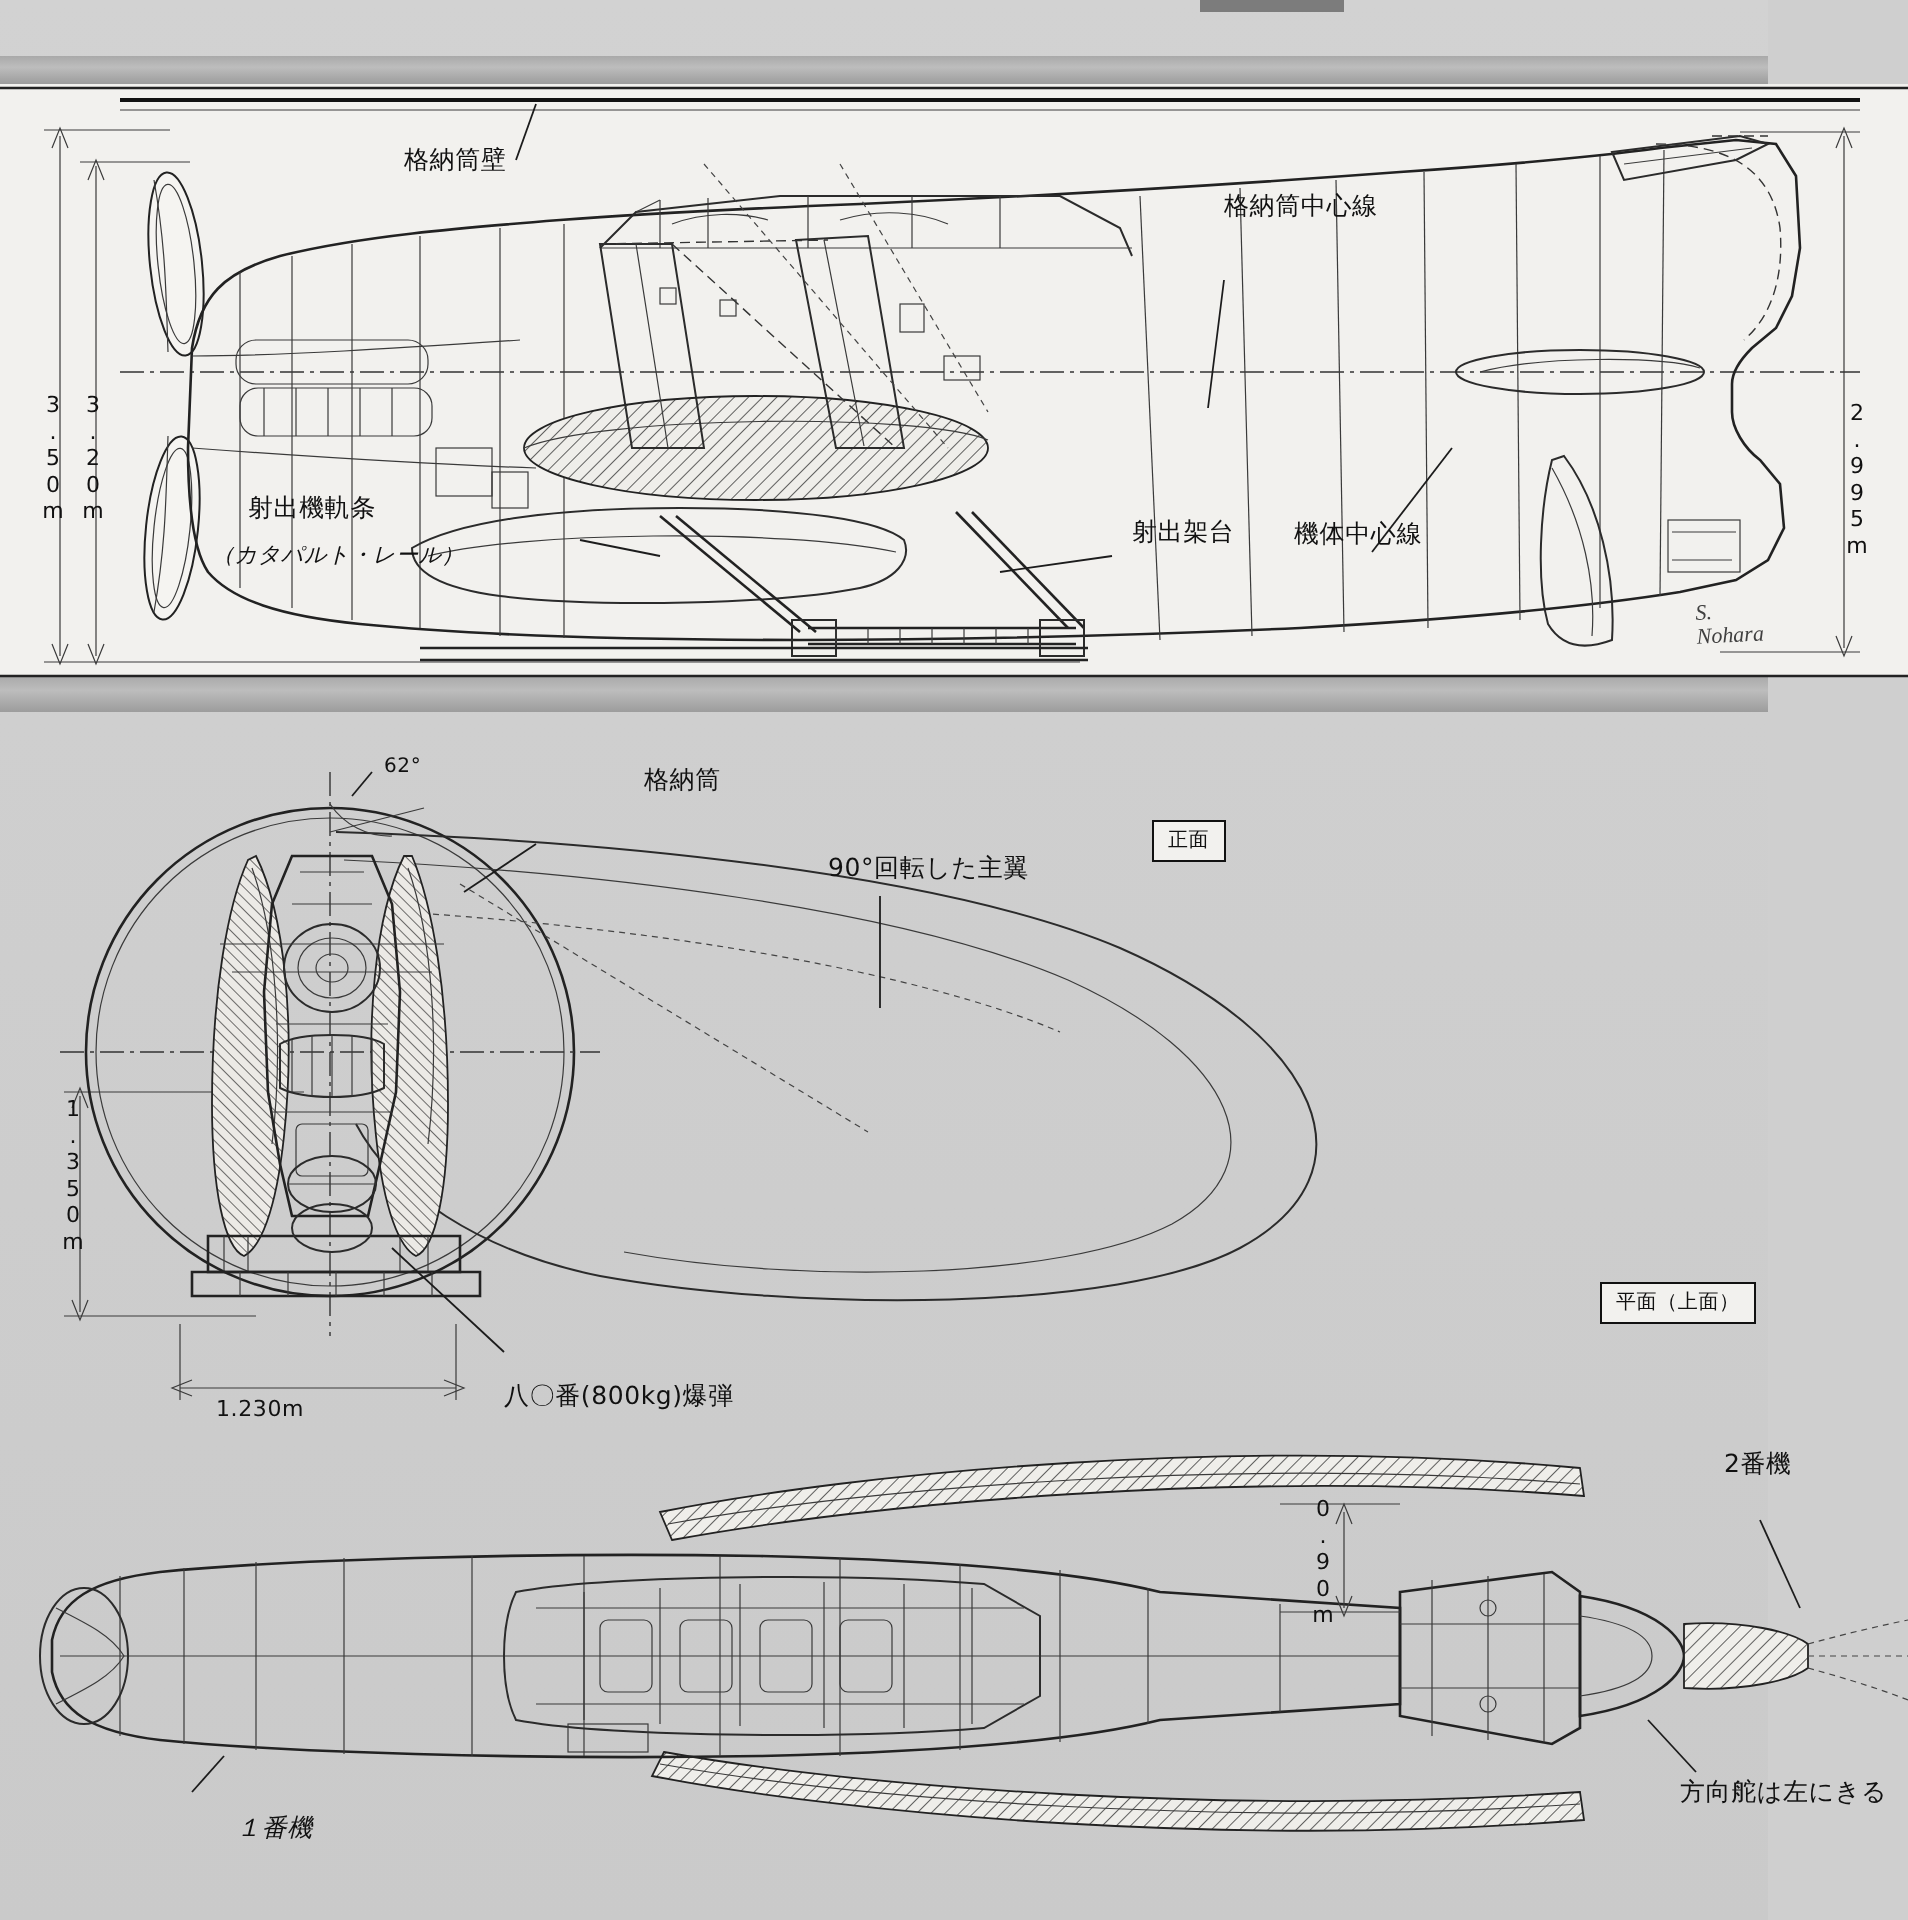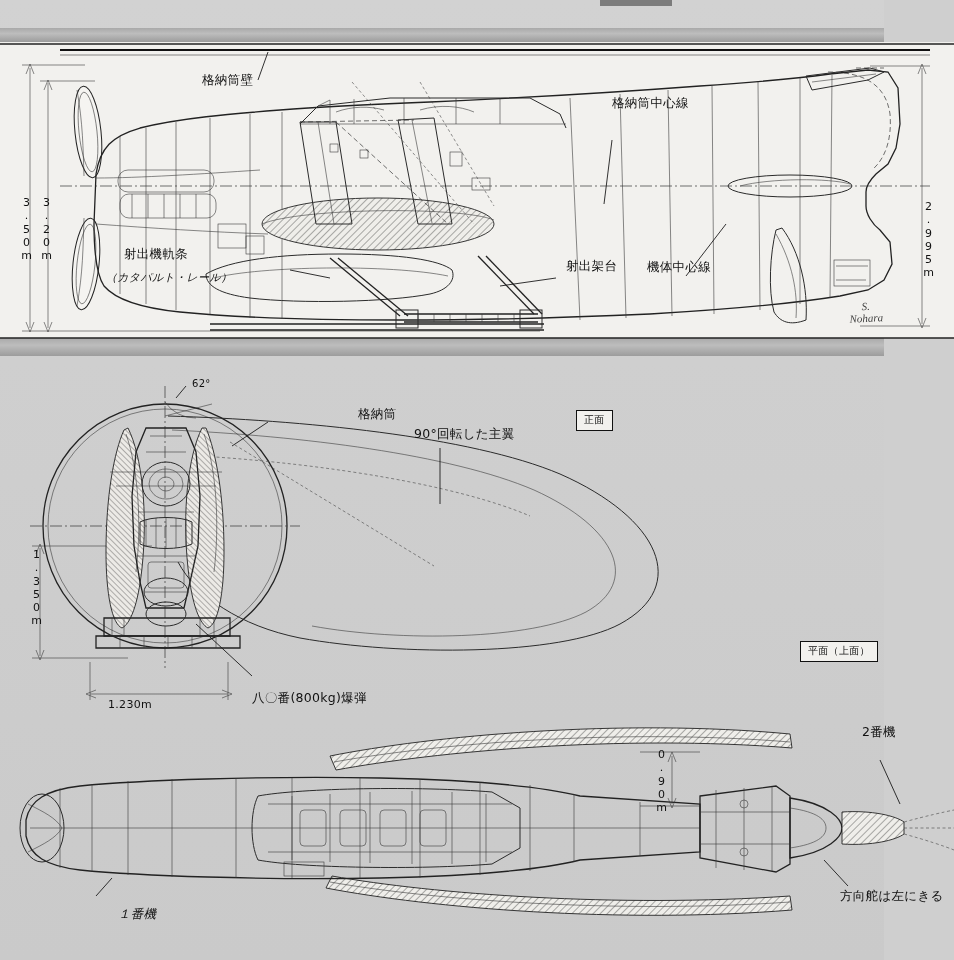--- a/index.html
+++ b/index.html
@@ -8,21 +8,20 @@
     background:#cfcfcf;
     font-family:"Liberation Sans", sans-serif;
     overflow:hidden;
     position:relative;
   }
   
   #page {
     position:absolute; left:0; top:0; width:884px; height:960px;
     background:
       linear-gradient(180deg,#d2d2d2 0%,#cacaca 100%);
-    text-align: center;
   }
   .scanband {
     position:absolute; left:0; right:0;
     background:linear-gradient(180deg,#a9a9a9,#bdbdbd 40%,#9c9c9c);
   }
   .sheet {
     position:absolute;
     background:#f2f1ee;
   }
 
@@ -317,21 +316,21 @@
       <path class="ln-thin" d="M165 46 A 36 36 0 0 0 196 62"></path>
       <line class="ln-thin" x1="165" y1="60" x2="212" y2="48"></line>
     </g>
 
     <path class="lead" d="M268 66 L232 90"></path>
 
     <path class="lead" d="M440 92 L440 148"></path>
   </svg>
 
   <div class="lbl xs" style="left:192px;top:378px;">62°</div>
-  <div class="lbl" style="left:322px;top:406px;margin-left:36px;">格納筒</div>
+  <div class="lbl" style="left:322px;top:382px;">格納筒</div>
   <div class="lbl" style="left:414px;top:426px;">90°回転した主翼</div>
   <div class="lbl" style="left:252px;top:690px;">八〇番(800kg)爆弾</div>
   <div class="lbl sm vert" style="left:30px;top:548px;">1.350m</div>
   <div class="lbl sm" style="left:108px;top:698px;">1.230m</div>
 
   <div class="lbl boxed" style="left:576px;top:410px;">正面</div>
   <div class="lbl boxed" style="left:800px;top:641px;">平面（上面）</div>
 
   <svg style="position:absolute;left:0;top:700px;" width="954" height="260" viewBox="0 0 954 260">
 

